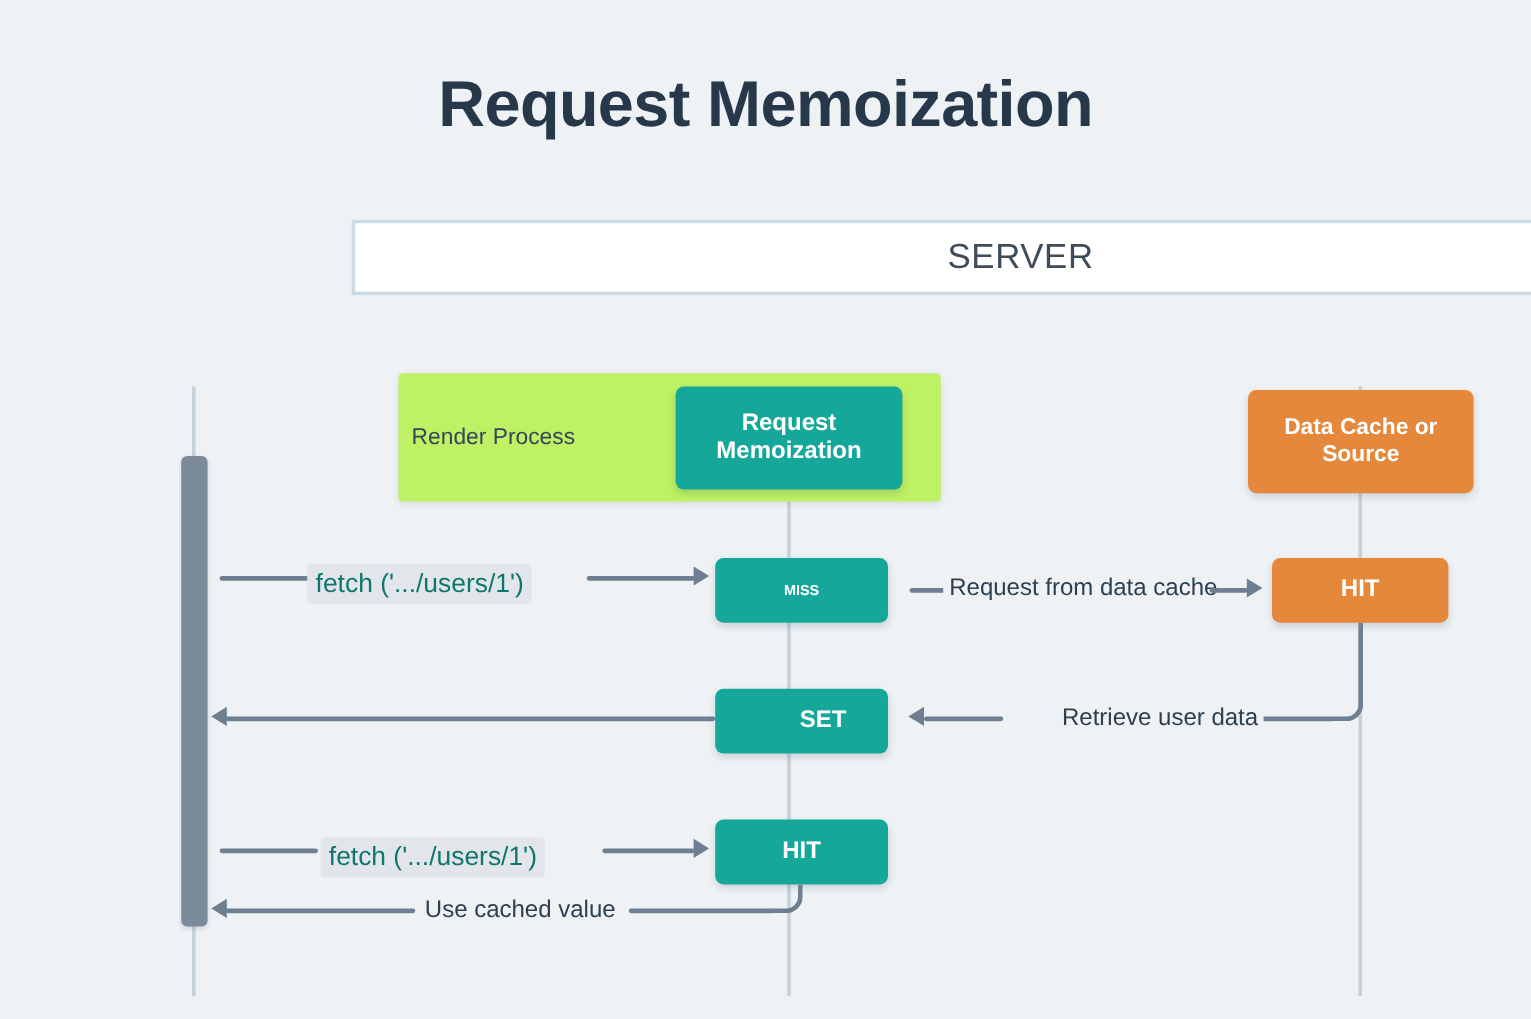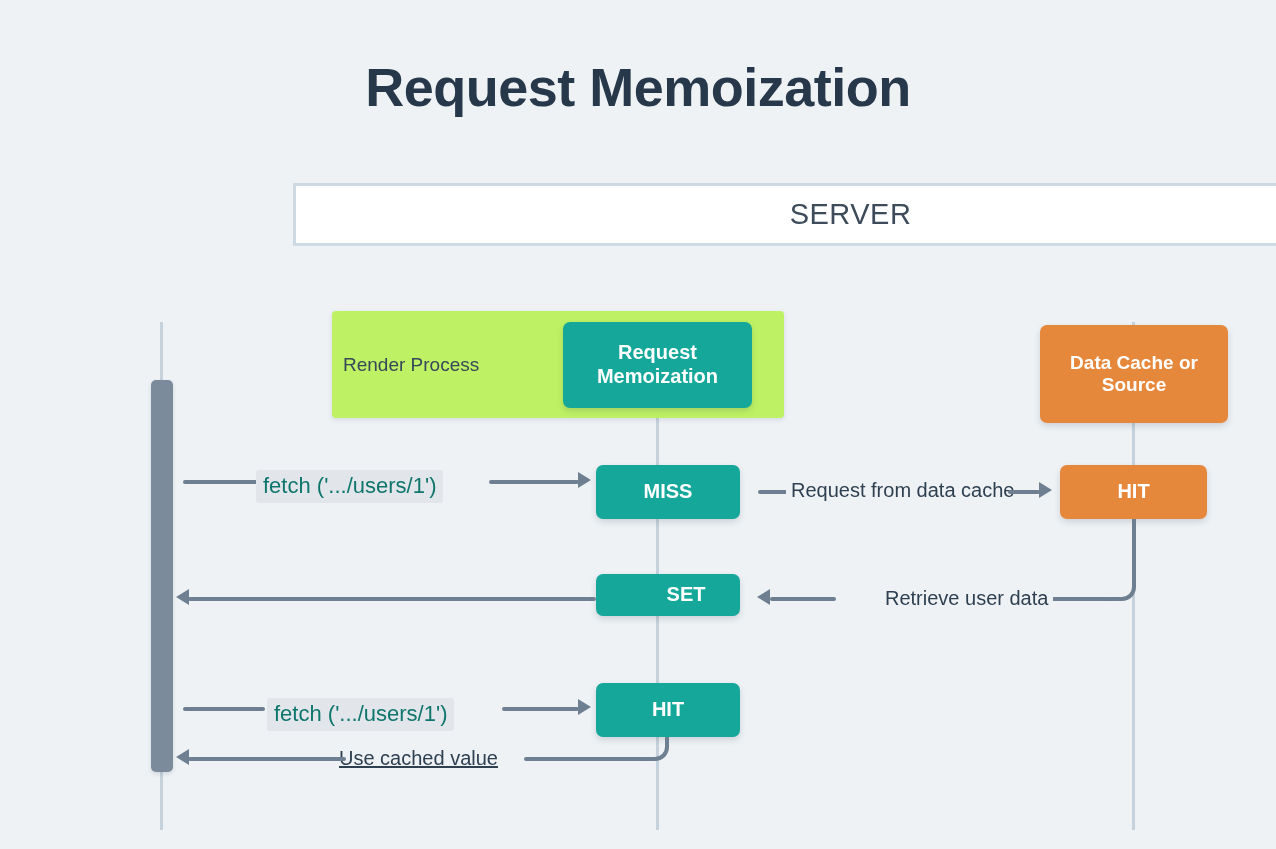--- a/index.html
+++ b/index.html
@@ -112,24 +112,24 @@
     text-align: center;
     color: #ffffff;
     font-weight: bold;
     box-shadow: 0 3px 6px rgba(40,60,80,0.17);
     line-height: 1.18;
   }
   .node.teal   { background: #15a89a; }
   .node.orange { background: #e6883c; }
 
   #node-memo   { left: 563px; top: 322px;  width: 189px; height: 86px; font-size: 20px; }
-  #node-cache  { left: 1040px; top: 325px; width: 188px; height: 98px; font-size: 19px; }
-  #node-miss   { left: 596px; top: 465px;  width: 144px; height: 54px; font-size: 20px; }
+  #node-cache  { left: 1040px; top: 325px; width: 188px; height: 86px; font-size: 19px; }
+  #node-miss   { left: 596px; top: 465px;  width: 144px; height: 54px; font-size: 12px; }
   #node-hit-1  { left: 1060px; top: 465px; width: 147px; height: 54px; font-size: 20px; }
-  #node-set    { left: 596px; top: 574px;  width: 144px; height: 42px; font-size: 20px; padding-left: 36px; }
+  #node-set    { left: 596px; top: 574px;  width: 144px; height: 54px; font-size: 20px; padding-left: 36px; }
   #node-hit-2  { left: 596px; top: 683px;  width: 144px; height: 54px; font-size: 20px; }
 
   
   .hline {
     position: absolute;
     height: 4px;
     background: #6d7f90;
     border-radius: 2px;
   }
   .arrowhead {
@@ -238,17 +238,17 @@
   <div class="code-label" style="left:267px; top:698px;">fetch ('.../users/1')</div>
   <div class="hline" style="left:502px; top:707px; width:77px;"></div>
   <div class="arrowhead right" style="left:578px; top:699px;"></div>
 
   <div class="node teal" id="node-hit-2">
     <span>HIT</span>
   </div>
 
   <div class="elbow br-corner" style="left:643px; top:737px; width:26px; height:24px; border-right-width:4px;"></div>
   <div class="hline" style="left:524px; top:757px; width:122px;"></div>
-  <div class="plain-label" style="left:334px; top:747px;text-decoration:underline;">Use cached value</div>
+  <div class="plain-label" style="left:349px; top:747px;">Use cached value</div>
   <div class="hline" style="left:188px; top:757px; width:158px;"></div>
   <div class="arrowhead left" style="left:176px; top:749px;"></div>
 
 </div>
 
 </body></html>

